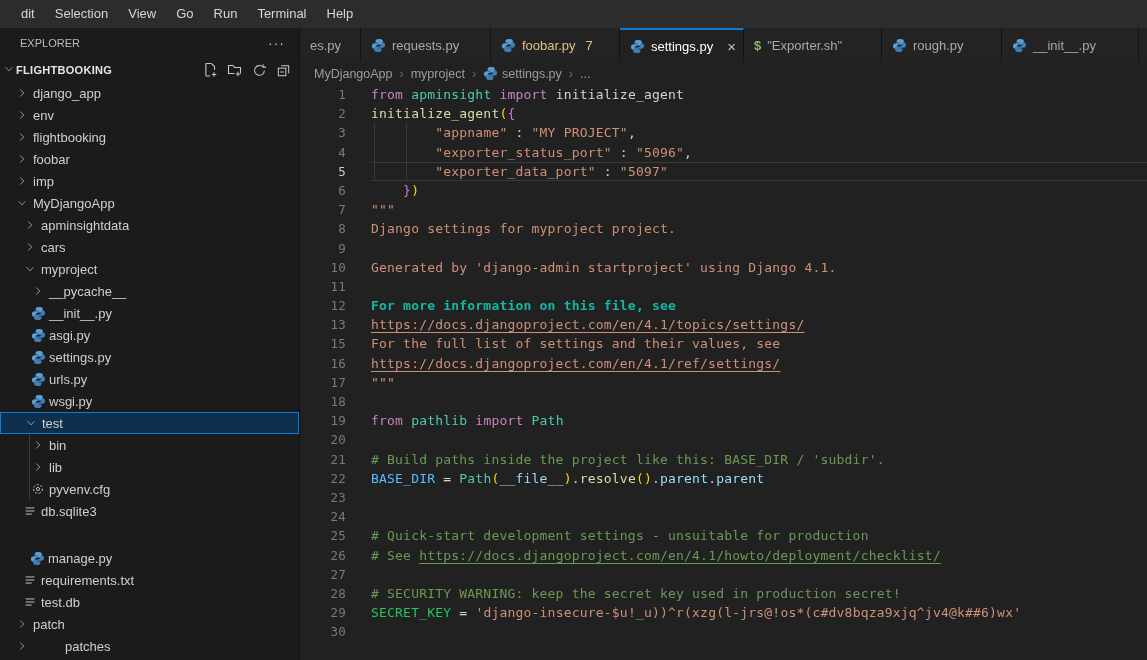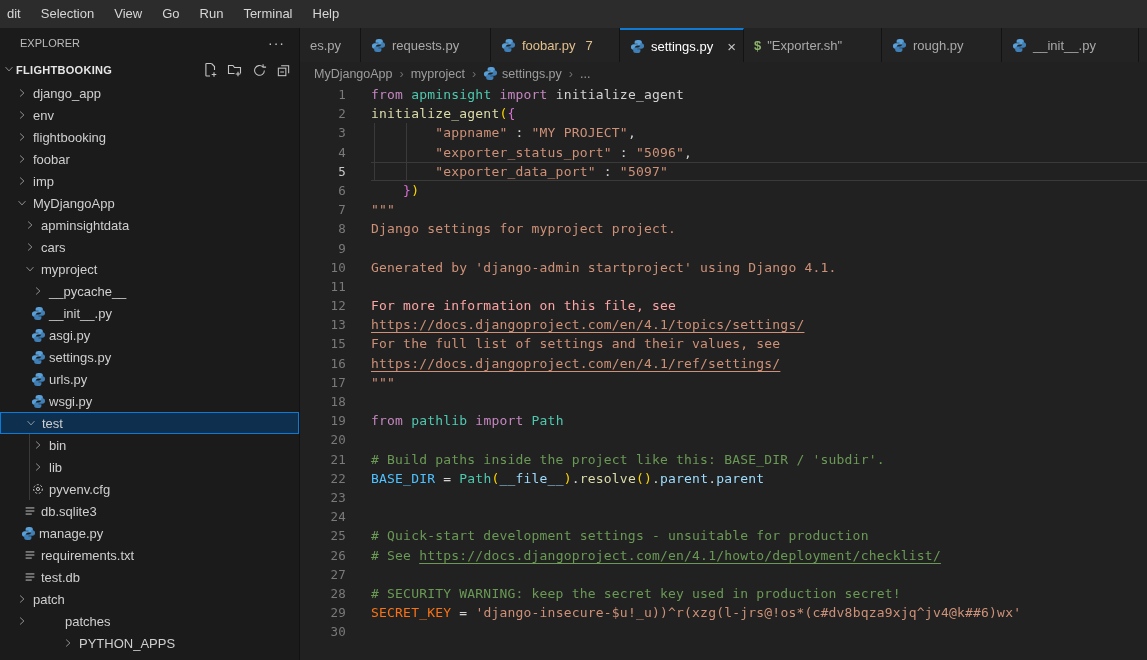--- a/index.html
+++ b/index.html
@@ -1,21 +1,21 @@
 <!DOCTYPE html>
 <html><head>
 <meta charset="utf-8">
 <style>
   * { margin:0; padding:0; box-sizing:border-box; }
   html,body { width:1147px; height:660px; overflow:hidden; background:#1b1b1c;
     font-family:"Liberation Sans", sans-serif; }
   .menubar { height:28px; background:#2c2c2c; display:flex; align-items:center;
     color:#d6d6d6; font-size:13px; }
   .menu-item { padding:0 10px; line-height:28px; cursor:default; }
-  .menu-item:first-child { padding-left:7px; }
+  .menu-item:first-child { padding-left:21px; }
   .main { display:flex; height:632px; }
 
   
   .sidebar { width:300px; background:#1b1b1c; border-right:1px solid #121212;
     position:relative; flex:none; }
   .ex-header { height:30px; display:flex; align-items:center; justify-content:space-between;
     padding:0 14px 0 20px; color:#bbbbbb; font-size:11px; }
   .ex-more { color:#c5c5c5; font-size:14px; letter-spacing:1px; cursor:pointer; }
   .section-row { height:24px; display:flex; align-items:center; padding:0 8px 0 4px;
     color:#e6e6e6; font-size:11px; font-weight:bold; }
@@ -310,21 +310,21 @@
         <div class="tree-row" style="padding-left: 22px;">
           <span class="slot">
             <span style="display: inline-flex; align-items: center;">
               <svg width="14" height="14" viewBox="0 0 16 16">
                 <path d="M3 4.5h10M3 8h10M3 11.5h7" stroke="#c5c5c5" stroke-width="1.1" fill="none"></path>
               </svg>
             </span>
           </span>
           <span class="lbl">db.sqlite3</span>
         </div>
-        <div class="tree-row" style="padding-left: 20px;">
+        <div class="tree-row" style="padding-left: 29px; margin-top: 25px;">
           <span class="slot">
             <span style="display: inline-flex; align-items: center;">
               <svg width="15" height="15" viewBox="0 0 16 16">
                 <path fill="#5aa0d8" d="M7.9 1C6.1 1 4.9 1.8 4.9 3.2V5h3.2v.6H3.9C2.3 5.6 1 6.6 1 8.5s1.1 2.9 2.6 2.9h1.5V9.6C5.1 8.2 6.3 7 7.8 7h2.9c1 0 1.9-.8 1.9-1.8V3.2C12.6 1.8 11.3 1 9.6 1z"></path>
                 <path fill="#3f7fb5" d="M8.1 15c1.8 0 3-.8 3-2.2V11H7.9v-.6h4.2c1.6 0 2.9-1 2.9-2.9s-1.1-2.9-2.6-2.9h-1.5v1.8c0 1.4-1.2 2.6-2.7 2.6H5.3c-1 0-1.9.8-1.9 1.8v2.1C3.4 14.2 4.7 15 6.4 15z"></path>
               </svg>
             </span>
           </span>
           <span class="lbl">manage.py</span>
         </div>
@@ -472,35 +472,35 @@
         <div class="cl"><span class="ln">2</span><span class="lt"><span style="color: rgb(220, 220, 170);">initialize_agent</span><span style="color: rgb(255, 215, 0);">(</span><span style="color: rgb(218, 112, 214);">{</span></span></div>
         <div class="cl"><span class="ln">3</span><span class="lt"><span style="color: rgb(212, 212, 212);">        </span><span style="color: rgb(206, 145, 120);">"appname"</span><span style="color: rgb(212, 212, 212);"> : </span><span style="color: rgb(206, 145, 120);">"MY PROJECT"</span><span style="color: rgb(212, 212, 212);">,</span></span></div>
         <div class="cl"><span class="ln">4</span><span class="lt"><span style="color: rgb(212, 212, 212);">        </span><span style="color: rgb(206, 145, 120);">"exporter_status_port"</span><span style="color: rgb(212, 212, 212);"> : </span><span style="color: rgb(206, 145, 120);">"5096"</span><span style="color: rgb(212, 212, 212);">,</span></span></div>
         <div class="cl cur"><span class="ln">5</span><span class="lt"><span style="color: rgb(212, 212, 212);">        </span><span style="color: rgb(206, 145, 120);">"exporter_data_port"</span><span style="color: rgb(212, 212, 212);"> : </span><span style="color: rgb(206, 145, 120);">"5097"</span></span></div>
         <div class="cl"><span class="ln">6</span><span class="lt"><span style="color: rgb(212, 212, 212);">    </span><span style="color: rgb(218, 112, 214);">}</span><span style="color: rgb(255, 215, 0);">)</span></span></div>
         <div class="cl"><span class="ln">7</span><span class="lt"><span style="color: rgb(206, 145, 120);">"""</span></span></div>
         <div class="cl"><span class="ln">8</span><span class="lt"><span style="color: rgb(206, 145, 120);">Django settings for myproject project.</span></span></div>
         <div class="cl"><span class="ln">9</span><span class="lt"></span></div>
         <div class="cl"><span class="ln">10</span><span class="lt"><span style="color: rgb(206, 145, 120);">Generated by 'django-admin startproject' using Django 4.1.</span></span></div>
         <div class="cl"><span class="ln">11</span><span class="lt"></span></div>
-        <div class="cl"><span class="ln">12</span><span class="lt"><span style="color: #fca5a5;">For more information on this file, see</span></span></div>
+        <div class="cl"><span class="ln">12</span><span class="lt"><span style="color: #14b8a6; font-weight: bold;">For more information on this file, see</span></span></div>
         <div class="cl"><span class="ln">13</span><span class="lt"><span class="u" style="color: rgb(206, 145, 120);">https://docs.djangoproject.com/en/4.1/topics/settings/</span></span></div>
         <div class="cl"><span class="ln">15</span><span class="lt"><span style="color: rgb(206, 145, 120);">For the full list of settings and their values, see</span></span></div>
         <div class="cl"><span class="ln">16</span><span class="lt"><span class="u" style="color: rgb(206, 145, 120);">https://docs.djangoproject.com/en/4.1/ref/settings/</span></span></div>
         <div class="cl"><span class="ln">17</span><span class="lt"><span style="color: rgb(206, 145, 120);">"""</span></span></div>
         <div class="cl"><span class="ln">18</span><span class="lt"></span></div>
         <div class="cl"><span class="ln">19</span><span class="lt"><span style="color: rgb(197, 134, 192);">from</span><span style="color: rgb(212, 212, 212);"> </span><span style="color: rgb(78, 201, 176);">pathlib</span><span style="color: rgb(212, 212, 212);"> </span><span style="color: rgb(197, 134, 192);">import</span><span style="color: rgb(212, 212, 212);"> </span><span style="color: rgb(78, 201, 176);">Path</span></span></div>
         <div class="cl"><span class="ln">20</span><span class="lt"></span></div>
         <div class="cl"><span class="ln">21</span><span class="lt"><span style="color: rgb(106, 153, 85);"># Build paths inside the project like this: BASE_DIR / 'subdir'.</span></span></div>
         <div class="cl"><span class="ln">22</span><span class="lt"><span style="color: rgb(79, 193, 255);">BASE_DIR</span><span style="color: rgb(212, 212, 212);"> = </span><span style="color: rgb(78, 201, 176);">Path</span><span style="color: rgb(255, 215, 0);">(</span><span style="color: rgb(156, 220, 254);">__file__</span><span style="color: rgb(255, 215, 0);">)</span><span style="color: rgb(212, 212, 212);">.</span><span style="color: rgb(220, 220, 170);">resolve</span><span style="color: rgb(255, 215, 0);">()</span><span style="color: rgb(212, 212, 212);">.</span><span style="color: rgb(156, 220, 254);">parent</span><span style="color: rgb(212, 212, 212);">.</span><span style="color: rgb(156, 220, 254);">parent</span></span></div>
         <div class="cl"><span class="ln">23</span><span class="lt"></span></div>
         <div class="cl"><span class="ln">24</span><span class="lt"></span></div>
         <div class="cl"><span class="ln">25</span><span class="lt"><span style="color: rgb(106, 153, 85); margin-top: 8px;"># Quick-start development settings - unsuitable for production</span></span></div>
         <div class="cl"><span class="ln">26</span><span class="lt"><span style="color: rgb(106, 153, 85);"># See </span><span class="u" style="color: rgb(106, 153, 85);">https://docs.djangoproject.com/en/4.1/howto/deployment/checklist/</span></span></div>
         <div class="cl"><span class="ln">27</span><span class="lt"></span></div>
         <div class="cl"><span class="ln">28</span><span class="lt"><span style="color: rgb(106, 153, 85);"># SECURITY WARNING: keep the secret key used in production secret!</span></span></div>
-        <div class="cl"><span class="ln">29</span><span class="lt"><span style="color: #f97316;">SECRET_KEY</span><span style="color: rgb(212, 212, 212);"> = </span><span style="color: rgb(206, 145, 120);">'django-insecure-$u!_u))^r(xzg(l-jrs@!os*(c#dv8bqza9xjq^jv4@k##6)wx'</span></span></div>
+        <div class="cl"><span class="ln">29</span><span class="lt"><span style="color: #22c55e;">SECRET_KEY</span><span style="color: rgb(212, 212, 212);"> = </span><span style="color: rgb(206, 145, 120);">'django-insecure-$u!_u))^r(xzg(l-jrs@!os*(c#dv8bqza9xjq^jv4@k##6)wx'</span></span></div>
         <div class="cl"><span class="ln">30</span><span class="lt"></span></div>
         <div class="code-guide" style="left: 74px; top: 38.4px; height: 57.6px;"></div>
         <div class="code-guide" style="left: 106px; top: 38.4px; height: 57.6px;"></div>
       </div>
   </div>
 </div>
 
 </body></html>

